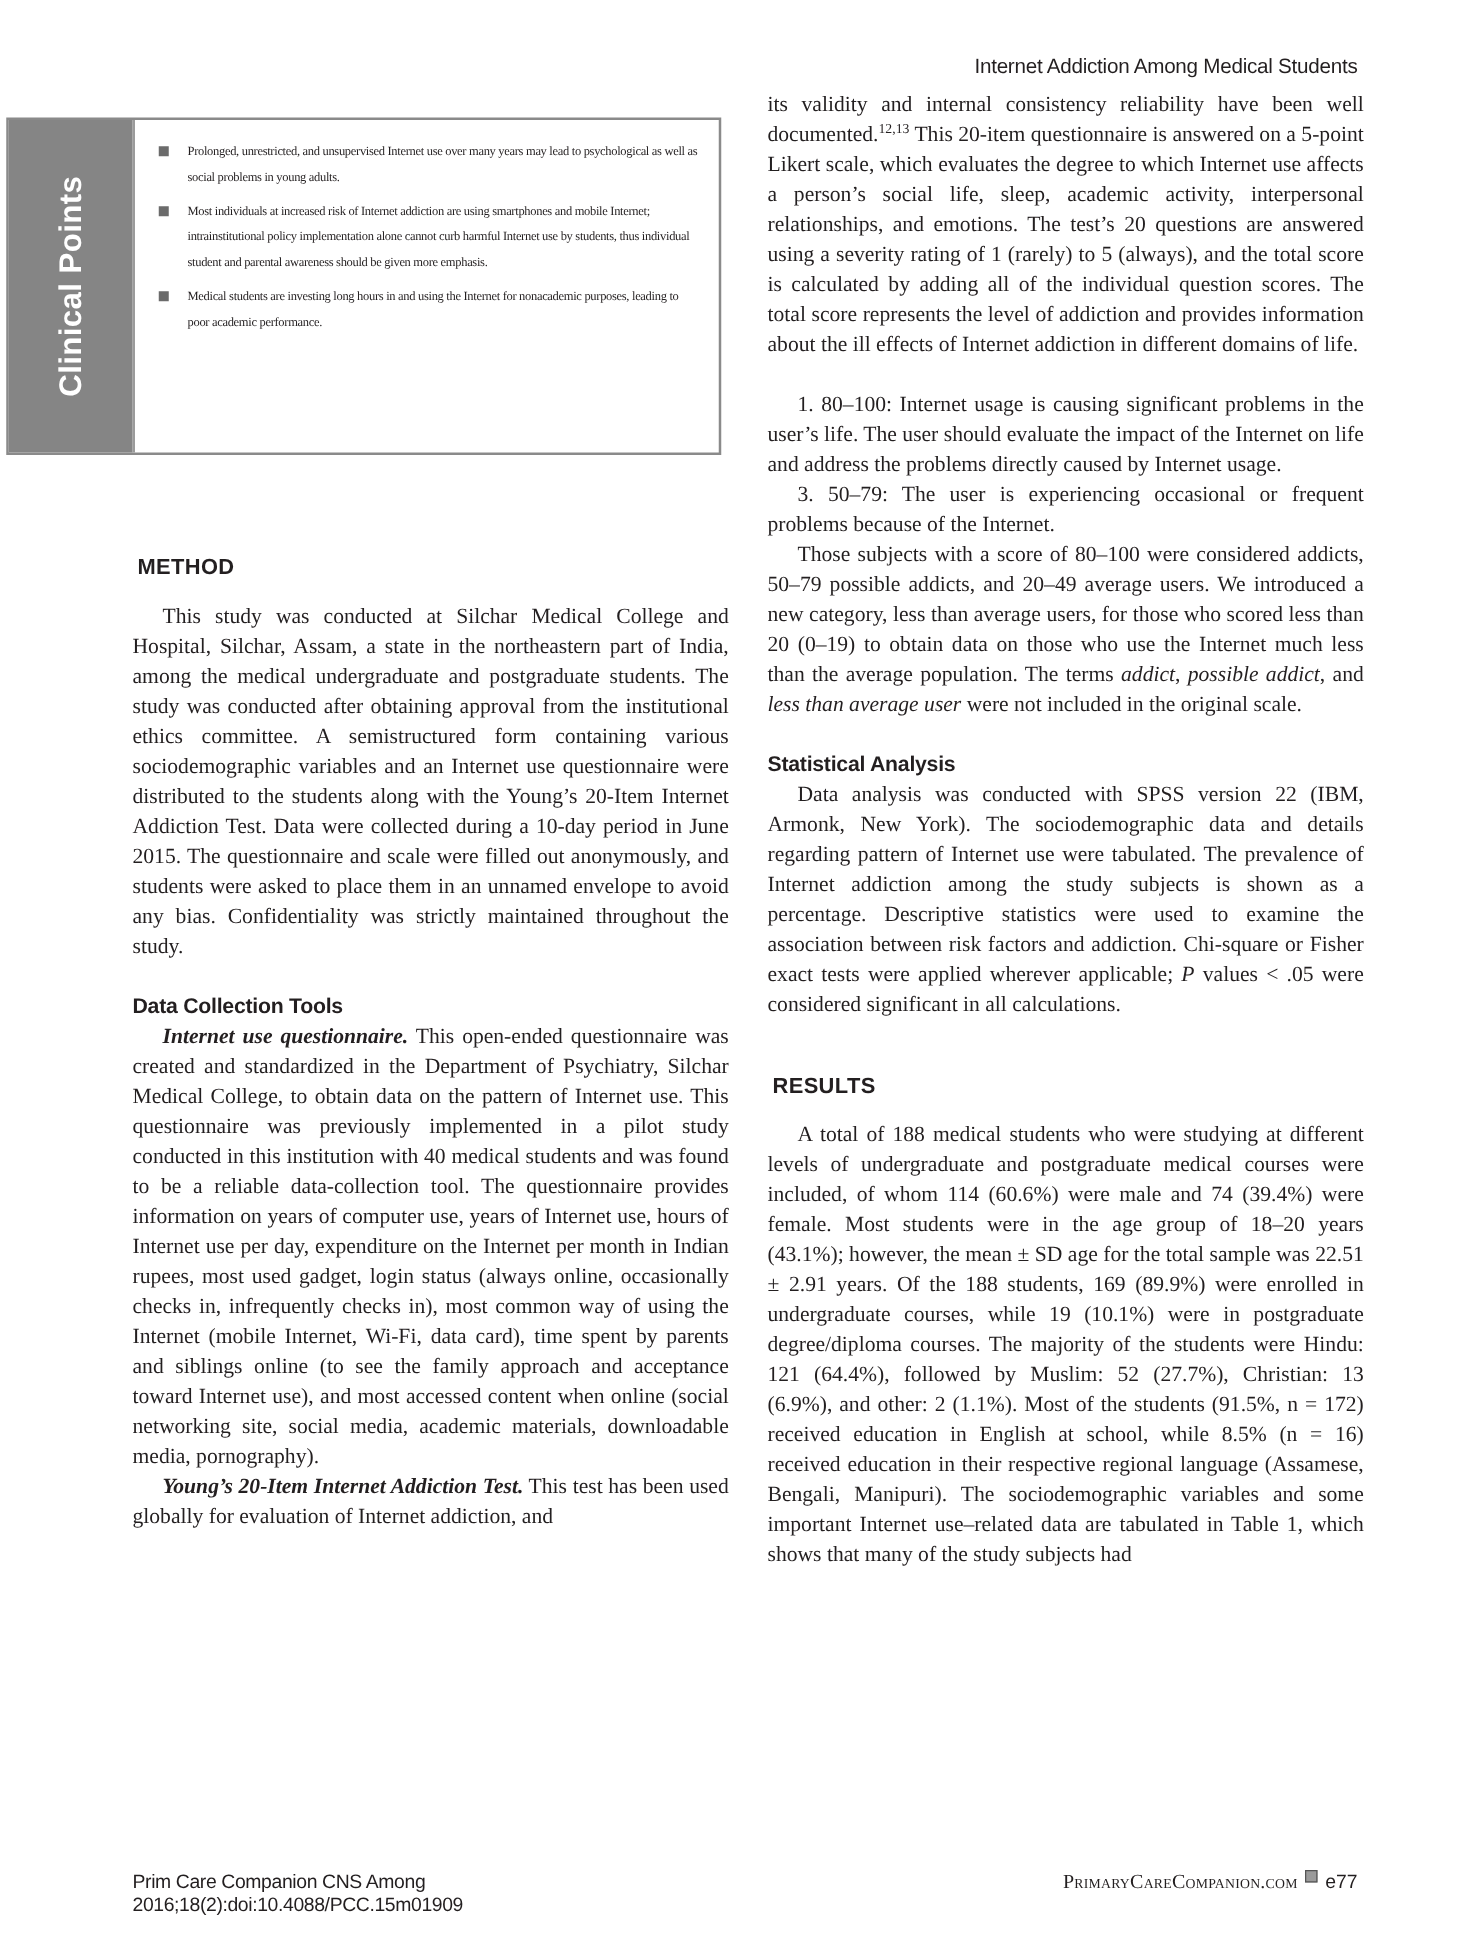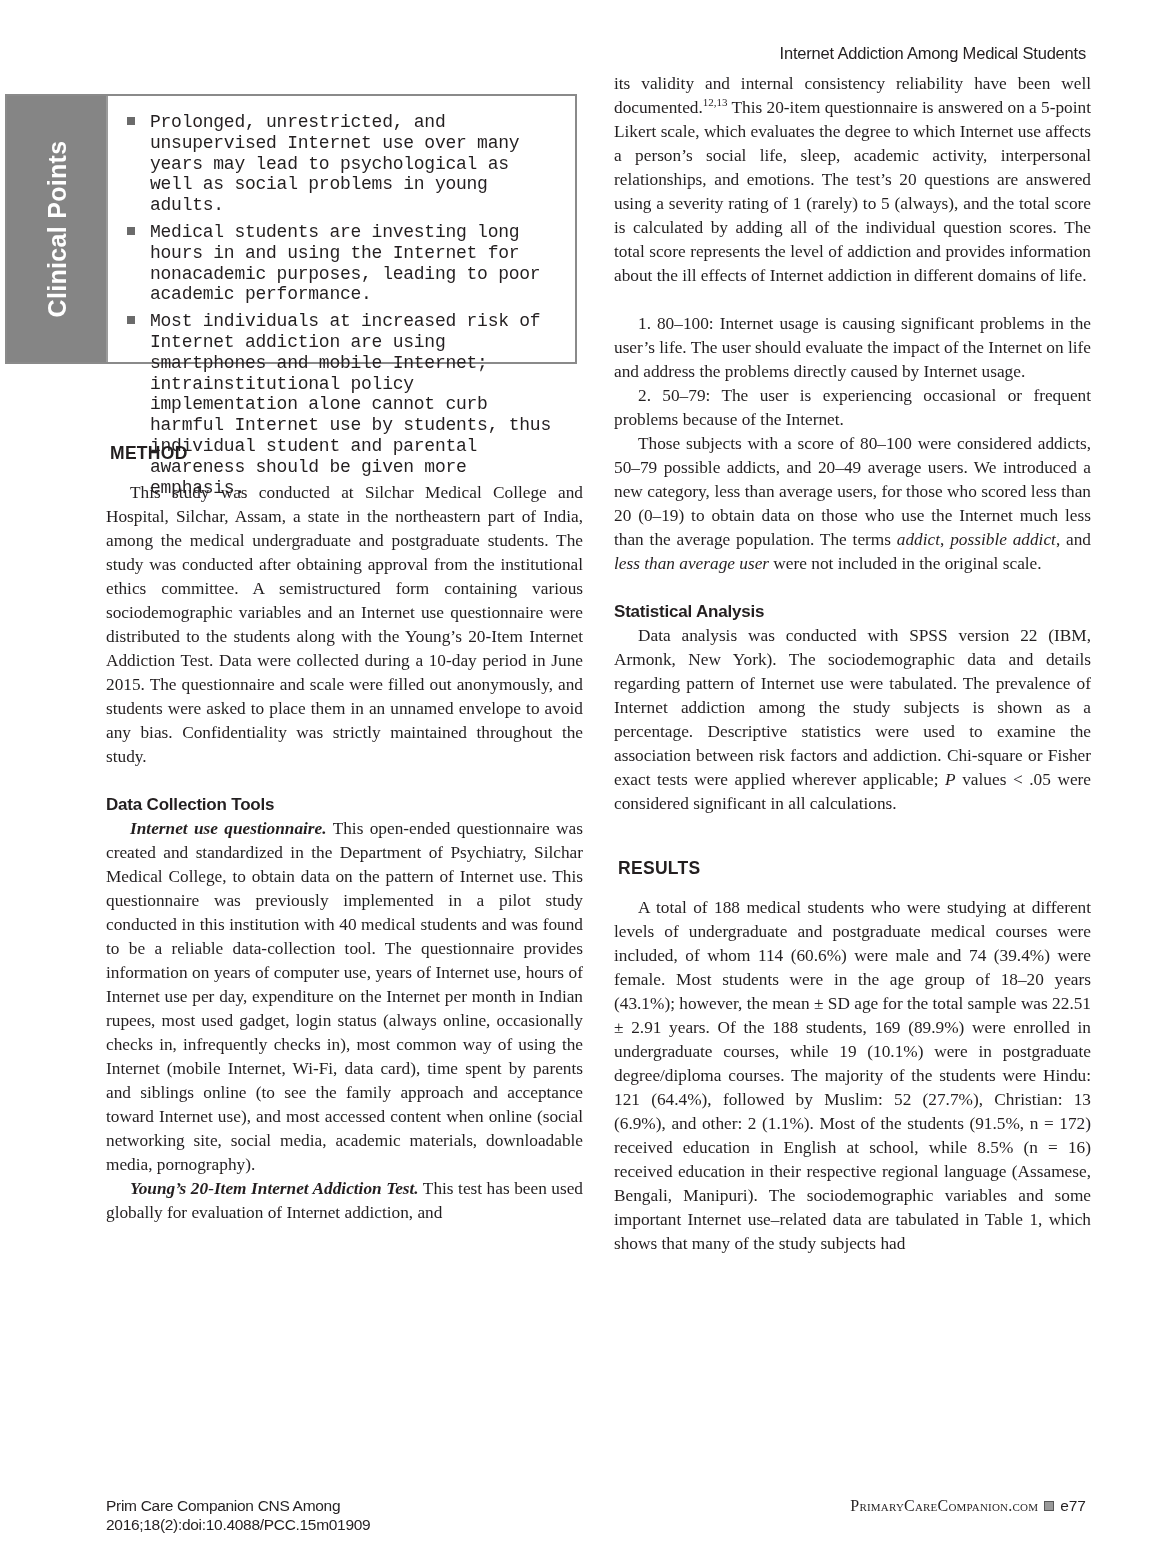--- a/index.html
+++ b/index.html
@@ -5,85 +5,85 @@
   html, body { margin: 0; padding: 0; background: #ffffff; }
   body { width: 1170px; height: 1566px; position: relative; overflow: hidden; color: #231f20; }
 
   .running-head { position: absolute; top: 44px; right: 84px; font-family: "Liberation Sans", sans-serif; font-size: 16.5px; letter-spacing: -0.2px; }
 
   
   .cp-box { position: absolute; left: 5px; top: 94px; width: 572px; height: 270px; border: 2px solid #8a8a8a; display: flex; box-sizing: border-box; background: #fff; }
   .cp-side { width: 99px; background: #858585; position: relative; flex: 0 0 99px; }
   .cp-side-label { position: absolute; left: 50%; top: 50%; transform: translate(-50%, -50%) rotate(-90deg); color: #ffffff; font-family: "Liberation Sans", sans-serif; font-weight: bold; font-size: 25px; white-space: nowrap; letter-spacing: 0.3px; }
   .cp-list { list-style: none; margin: 0; padding: 16px 16px 0 18px; flex: 1; border-left: 2px solid #9b9b9b; }
-  .cp-item { position: relative; padding-left: 24px; font-family: Liberation Mono, monospace; font-size: 18px; line-height: 20.8px; margin-bottom: 6px; letter-spacing: -0.25px; }
+  .cp-item { position: relative; padding-left: 24px; font-family: Liberation Serif, serif; font-size: 10px; line-height: 20.8px; margin-bottom: 6px; letter-spacing: -0.25px; }
   .cp-bullet { position: absolute; left: 1px; top: 5px; width: 8px; height: 8px; background: #6b6b6b; }
 
   
   .col { position: absolute; width: 477px; font-family: "Liberation Serif", serif; font-size: 17.3px; line-height: 24px; text-align: justify; }
   .col-left { left: 106px; top: 401px; }
   .col-right { left: 614px; top: 72px; }
   .col p { margin: 0; }
   .indent { text-indent: 24px; }
   .h-major { font-family: "Liberation Sans", sans-serif; font-weight: bold; font-size: 17.5px; letter-spacing: 0.3px; margin: 4px; line-height: 24px; }
   .h-minor { font-family: "Liberation Sans", sans-serif; font-weight: bold; font-size: 17px; margin: 0; line-height: 24px; letter-spacing: -0.2px; }
   .gap-lg { height: 36px; }
   .gap-md { height: 24px; }
   .gap-sm { height: 12px; }
   .runin { font-weight: bold; font-style: italic; }
   sup { font-size: 11px; line-height: 0; vertical-align: 7px; }
   em { font-style: italic; }
 
   
   .footer-left { position: absolute; left: 106px; top: 1496px; font-family: "Liberation Sans", sans-serif; font-size: 15.5px; line-height: 19px; letter-spacing: -0.3px; }
-  .footer-right { position: absolute; right: 84px; top: 1496px; font-family: "Liberation Sans", sans-serif; font-size: 15.5px; line-height: 19px; display: flex; align-items: center; gap: 6px; }
+  .footer-right { position: absolute; right: 84px; top: 1496px; font-family: "Liberation Sans", sans-serif; font-size: 15.5px; line-height: 19px; display: flex; align-items: flex-start; gap: 6px; }
   .site { font-family: "Liberation Serif", serif; font-variant: small-caps; font-size: 16px; letter-spacing: 0.2px; }
   .sep-square { display: inline-block; width: 10px; height: 10px; border: 1.5px solid #555; background: #9a9a9a; box-sizing: border-box; }
 </style>
 </head>
 <body>
 
 <div class="running-head">Internet Addiction Among Medical Students</div>
 
 <aside class="cp-box">
   <div class="cp-side">
     <div class="cp-side-label">Clinical Points</div>
   </div>
   <ul class="cp-list">
     <li class="cp-item">
       <span class="cp-bullet"></span>
       <span>Prolonged, unrestricted, and unsupervised Internet use over many years may lead to psychological as well as social problems in young adults.</span>
     </li>
     <li class="cp-item">
       <span class="cp-bullet"></span>
-      <span>Medical students are investing long hours in and using the Internet for nonacademic purposes, leading to poor academic performance.</span>
+      <span>Most individuals at increased risk of Internet addiction are using smartphones and mobile Internet; intrainstitutional policy implementation alone cannot curb harmful Internet use by students, thus individual student and parental awareness should be given more emphasis.</span>
     </li>
     <li class="cp-item">
       <span class="cp-bullet"></span>
-      <span>Most individuals at increased risk of Internet addiction are using smartphones and mobile Internet; intrainstitutional policy implementation alone cannot curb harmful Internet use by students, thus individual student and parental awareness should be given more emphasis.</span>
+      <span>Medical students are investing long hours in and using the Internet for nonacademic purposes, leading to poor academic performance.</span>
     </li>
   </ul>
 </aside>
 
 <section class="col col-left">
   <div class="gap-lg"></div>
   <h2 class="h-major">METHOD</h2>
   <div class="gap-sm"></div>
   <p class="indent">This study was conducted at Silchar Medical College and Hospital, Silchar, Assam, a state in the northeastern part of India, among the medical undergraduate and postgraduate students. The study was conducted after obtaining approval from the institutional ethics committee. A semistructured form containing various sociodemographic variables and an Internet use questionnaire were distributed to the students along with the Young’s 20-Item Internet Addiction Test. Data were collected during a 10-day period in June 2015. The questionnaire and scale were filled out anonymously, and students were asked to place them in an unnamed envelope to avoid any bias. Confidentiality was strictly maintained throughout the study.</p>
   <div class="gap-md"></div>
   <h3 class="h-minor">Data Collection Tools</h3>
   <p class="indent"><span class="runin">Internet use questionnaire.</span><span> This open-ended questionnaire was created and standardized in the Department of Psychiatry, Silchar Medical College, to obtain data on the pattern of Internet use. This questionnaire was previously implemented in a pilot study conducted in this institution with 40 medical students and was found to be a reliable data-collection tool. The questionnaire provides information on years of computer use, years of Internet use, hours of Internet use per day, expenditure on the Internet per month in Indian rupees, most used gadget, login status (always online, occasionally checks in, infrequently checks in), most common way of using the Internet (mobile Internet, Wi-Fi, data card), time spent by parents and siblings online (to see the family approach and acceptance toward Internet use), and most accessed content when online (social networking site, social media, academic materials, downloadable media, pornography).</span></p>
   <p class="indent"><span class="runin">Young’s 20-Item Internet Addiction Test.</span><span> This test has been used globally for evaluation of Internet addiction, and</span></p>
 </section>
 
 <section class="col col-right">
   <p><span>its validity and internal consistency reliability have been well documented.</span><sup>12,13</sup><span> This 20-item questionnaire is answered on a 5-point Likert scale, which evaluates the degree to which Internet use affects a person’s social life, sleep, academic activity, interpersonal relationships, and emotions. The test’s 20 questions are answered using a severity rating of 1 (rarely) to 5 (always), and the total score is calculated by adding all of the individual question scores. The total score represents the level of addiction and provides information about the ill effects of Internet addiction in different domains of life.</span></p>
   <div class="gap-md"></div>
   <p class="indent">1. 80–100: Internet usage is causing significant problems in the user’s life. The user should evaluate the impact of the Internet on life and address the problems directly caused by Internet usage.</p>
-  <p class="indent">2. 50–79: The user is experiencing occasional or frequent problems because of the Internet.</p>
+  <p class="indent">3. 50–79: The user is experiencing occasional or frequent problems because of the Internet.</p>
   <p class="indent"><span>Those subjects with a score of 80–100 were considered addicts, 50–79 possible addicts, and 20–49 average users. We introduced a new category, less than average users, for those who scored less than 20 (0–19) to obtain data on those who use the Internet much less than the average population. The terms </span><em>addict</em><span>, </span><em>possible addict</em><span>, and </span><em>less than average user</em><span> were not included in the original scale.</span></p>
   <div class="gap-md"></div>
   <h3 class="h-minor">Statistical Analysis</h3>
   <p class="indent"><span>Data analysis was conducted with SPSS version 22 (IBM, Armonk, New York). The sociodemographic data and details regarding pattern of Internet use were tabulated. The prevalence of Internet addiction among the study subjects is shown as a percentage. Descriptive statistics were used to examine the association between risk factors and addiction. Chi-square or Fisher exact tests were applied wherever applicable; </span><em>P</em><span> values &lt; .05 were considered significant in all calculations.</span></p>
   <div class="gap-lg"></div>
   <h2 class="h-major">RESULTS</h2>
   <div class="gap-sm"></div>
   <p class="indent">A total of 188 medical students who were studying at different levels of undergraduate and postgraduate medical courses were included, of whom 114 (60.6%) were male and 74 (39.4%) were female. Most students were in the age group of 18–20 years (43.1%); however, the mean ± SD age for the total sample was 22.51 ± 2.91 years. Of the 188 students, 169 (89.9%) were enrolled in undergraduate courses, while 19 (10.1%) were in postgraduate degree/diploma courses. The majority of the students were Hindu: 121 (64.4%), followed by Muslim: 52 (27.7%), Christian: 13 (6.9%), and other: 2 (1.1%). Most of the students (91.5%, n = 172) received education in English at school, while 8.5% (n = 16) received education in their respective regional language (Assamese, Bengali, Manipuri). The sociodemographic variables and some important Internet use–related data are tabulated in Table 1, which shows that many of the study subjects had</p>
 </section>
 

